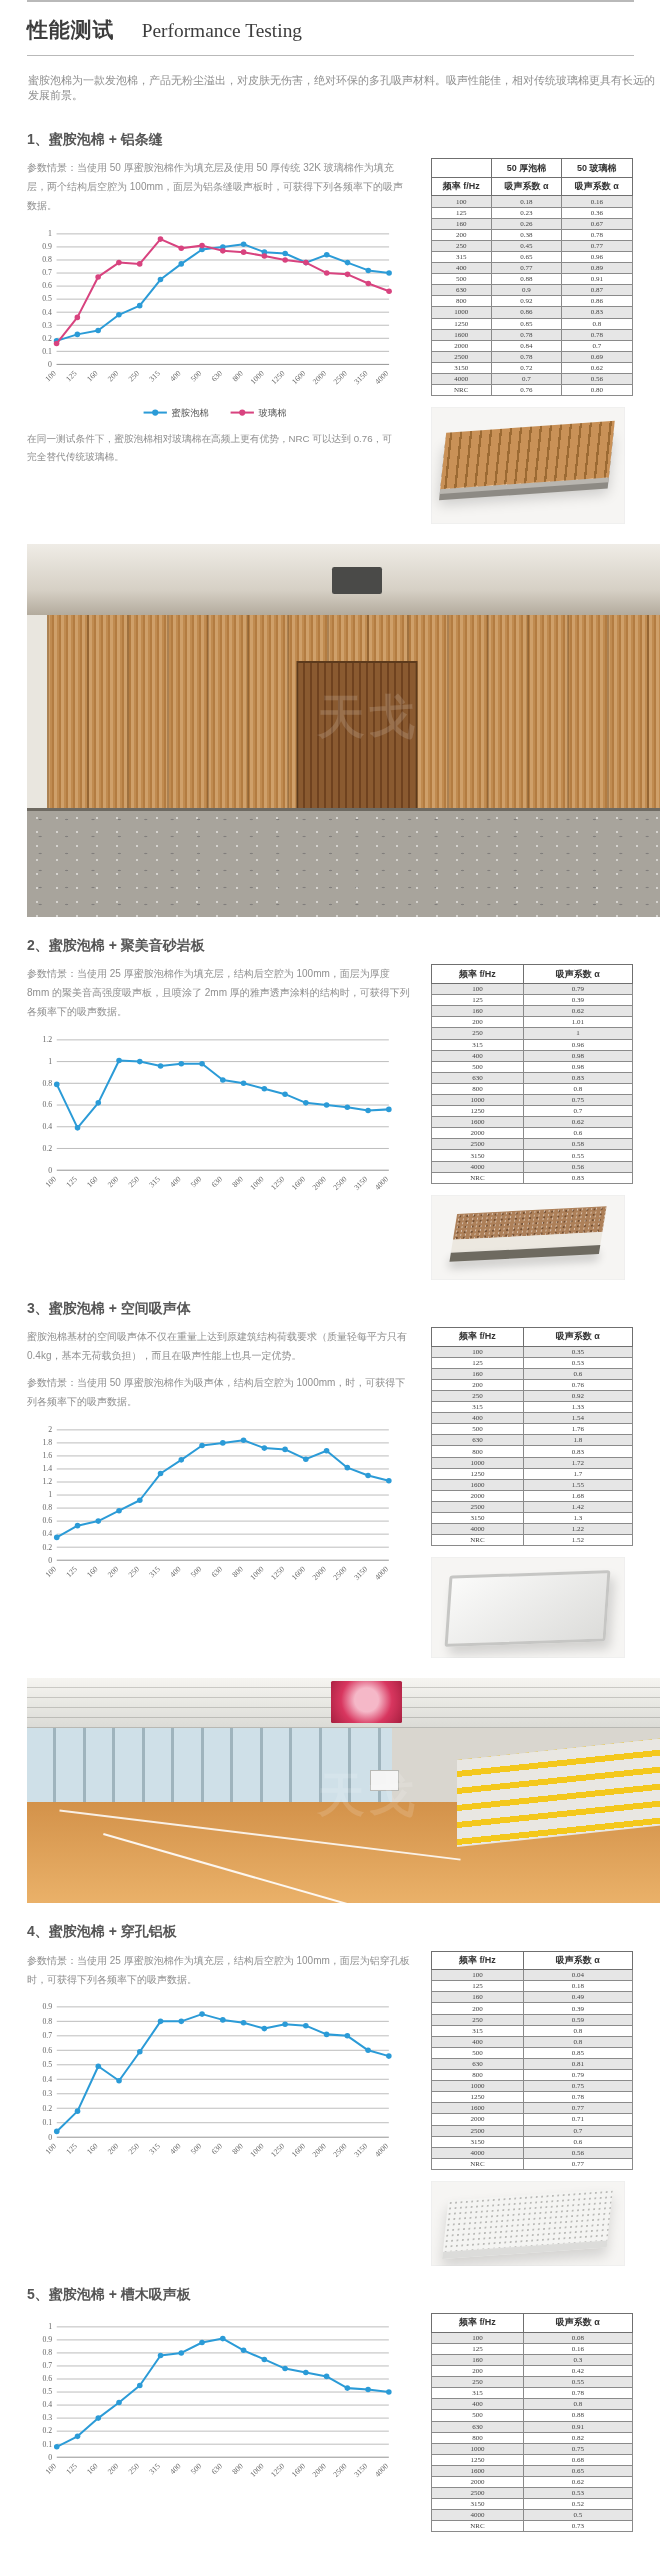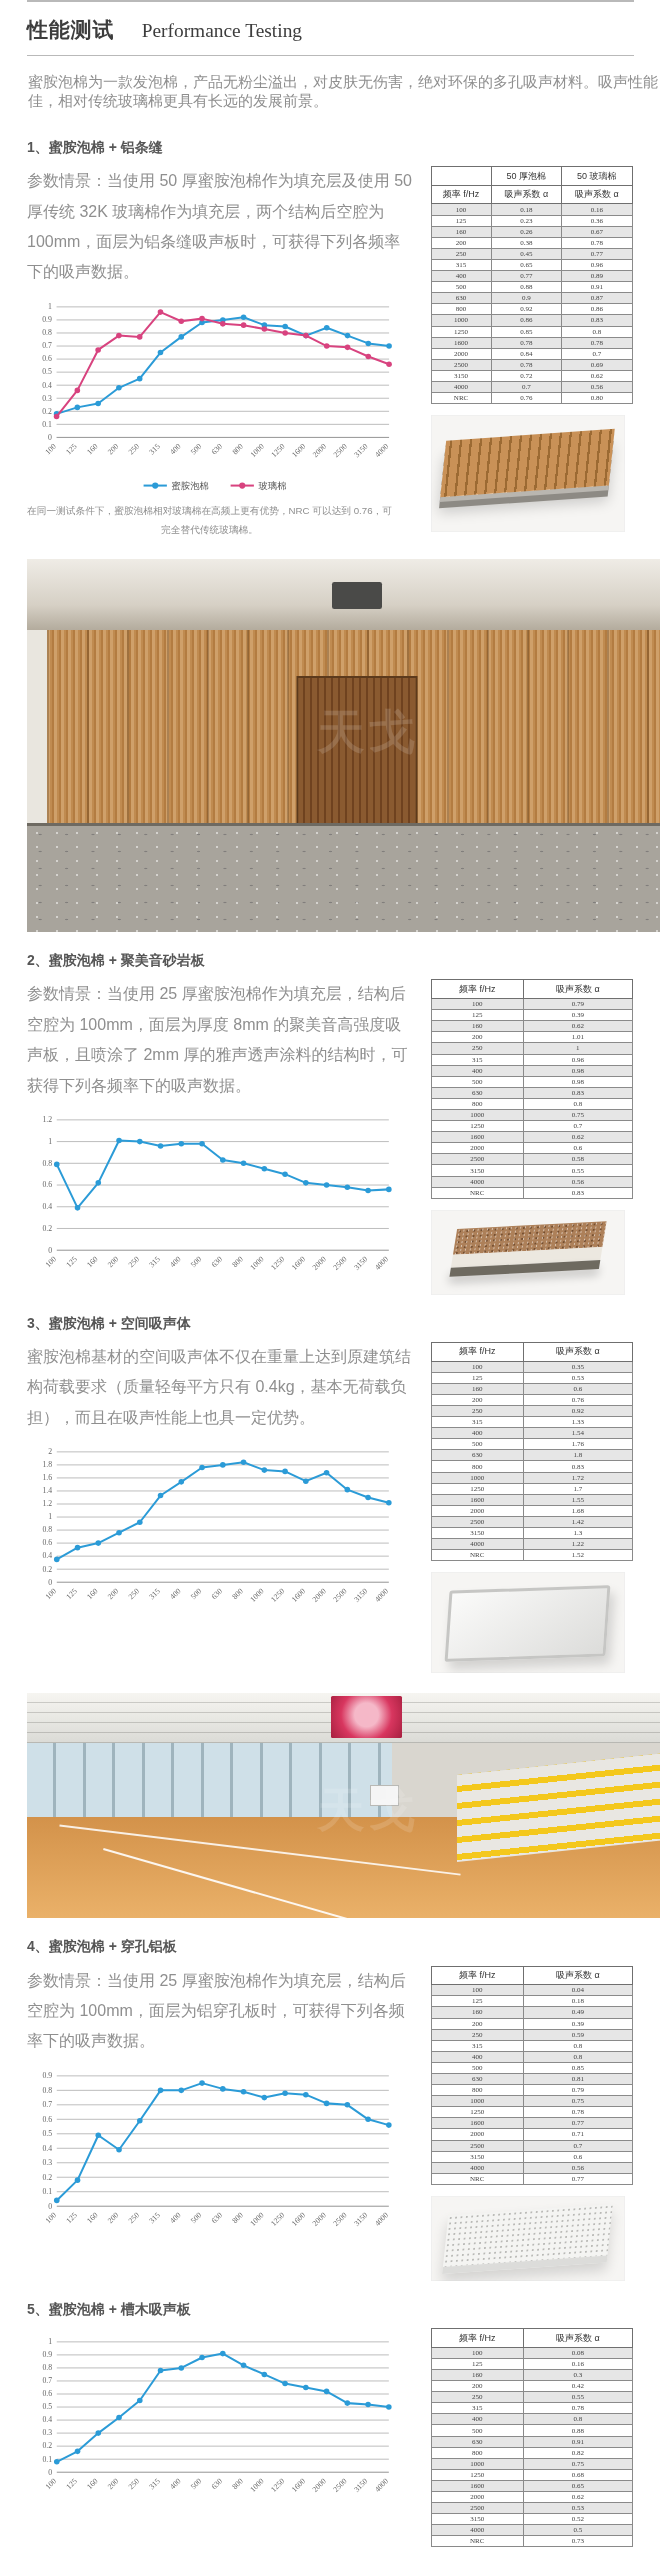--- a/index.html
+++ b/index.html
@@ -10,36 +10,36 @@
     color:#8a8a8a;
     -webkit-font-smoothing:antialiased;
   }
   .content{margin:0 27px;}
   .rule{height:1.6px;background:#b9b9b9;margin:0 27px;}
 
   
   .page-header{padding:14px 0 11px 0;margin:0 27px;}
   .title-zh{font-size:21px;font-weight:bold;color:#3d3d3d;letter-spacing:0.8px;}
   .title-en{font-size:19.4px;color:#3d3d3d;font-family:"Liberation Serif","DejaVu Serif",serif;margin-left:24px;}
-  .intro{font-size:15px;color:#8f8f8f;padding:17px 0 7.8px 28px;}
+  .intro{font-size:11px;color:#8f8f8f;padding:17px 0 7.8px 28px;}
 
   
   .section{margin-top:20px;}
   .sec-head{font-size:14px;font-weight:bold;color:#565656;margin:0 0 9.3px 0;}
-  .sec-par{font-size:16px;line-height:1.9;color:#8f8f8f;margin:0 0 7.8px 0;}
-  .note{font-size:9.7px;line-height:1.9;color:#8f8f8f;margin:4.7px 0 0 0;max-width:365px;text-align:center;}
+  .sec-par{font-size:10px;line-height:1.9;color:#8f8f8f;margin:0 0 7.8px 0;}
+  .note{font-size:9.7px;line-height:1.9;color:#8f8f8f;margin:4.7px 0 0 0;max-width:365px;}
   .cols{display:flex;gap:18.6px;align-items:flex-start;}
   .col-l{width:385px;flex:0 0 385px;}
   .col-r{width:202px;flex:0 0 202px;}
 
   
   .dt{border-collapse:collapse;width:100%;font-family:"Liberation Serif","DejaVu Serif",serif;}
   .dt th{
     font-size:9px;color:#333;border:0.8px solid #6f6f6f;padding:2.3px 1.6px;
-    text-align:center;background:#fff;font-weight:normal;
+    text-align:center;background:#fff;font-weight:bold;
     font-family:"Liberation Sans",sans-serif;
   }
   .dt td{
     font-size:7px;color:#444;border:0.8px solid #8a8a8a;padding:0.8px 1.6px;
     text-align:center;height:8.5px;
   }
   .dt tr.z td{background:#e6e6e6;}
 
   
   .chart{margin-top:3.1px;}
@@ -479,20 +479,21 @@
       </div>
     </div>
   </div>
 </div>
 
 <div class="content section">
   <div class="sec-head">3、蜜胺泡棉 + 空间吸声体</div>
   <div class="cols">
     <div class="col-l">
       <p class="sec-par">蜜胺泡棉基材的空间吸声体不仅在重量上达到原建筑结构荷载要求（质量轻每平方只有 0.4kg，基本无荷载负担），而且在吸声性能上也具一定优势。</p>
+      <p class="sec-par">参数情景：当使用 50 厚蜜胺泡棉作为吸声体，结构后空腔为 1000mm，时，可获得下列各频率下的吸声数据。</p>
       <div class="chart">
           <svg width="373" height="180" viewBox="0 0 480 232" font-family="Liberation Serif,serif">
             <line x1="38" y1="182" x2="466" y2="182" stroke="#8c8c8c" stroke-width="1.2"></line>
             <text x="32" y="185" font-size="10" fill="#666" text-anchor="end">0</text>
             <line x1="38" y1="165.20000000000002" x2="466" y2="165.20000000000002" stroke="#b8b8b8" stroke-width="1.2"></line>
             <text x="32" y="168.20000000000002" font-size="10" fill="#666" text-anchor="end">0.2</text>
             <line x1="38" y1="148.4" x2="466" y2="148.4" stroke="#b8b8b8" stroke-width="1.2"></line>
             <text x="32" y="151.4" font-size="10" fill="#666" text-anchor="end">0.4</text>
             <line x1="38" y1="131.6" x2="466" y2="131.6" stroke="#b8b8b8" stroke-width="1.2"></line>
             <text x="32" y="134.6" font-size="10" fill="#666" text-anchor="end">0.6</text>

